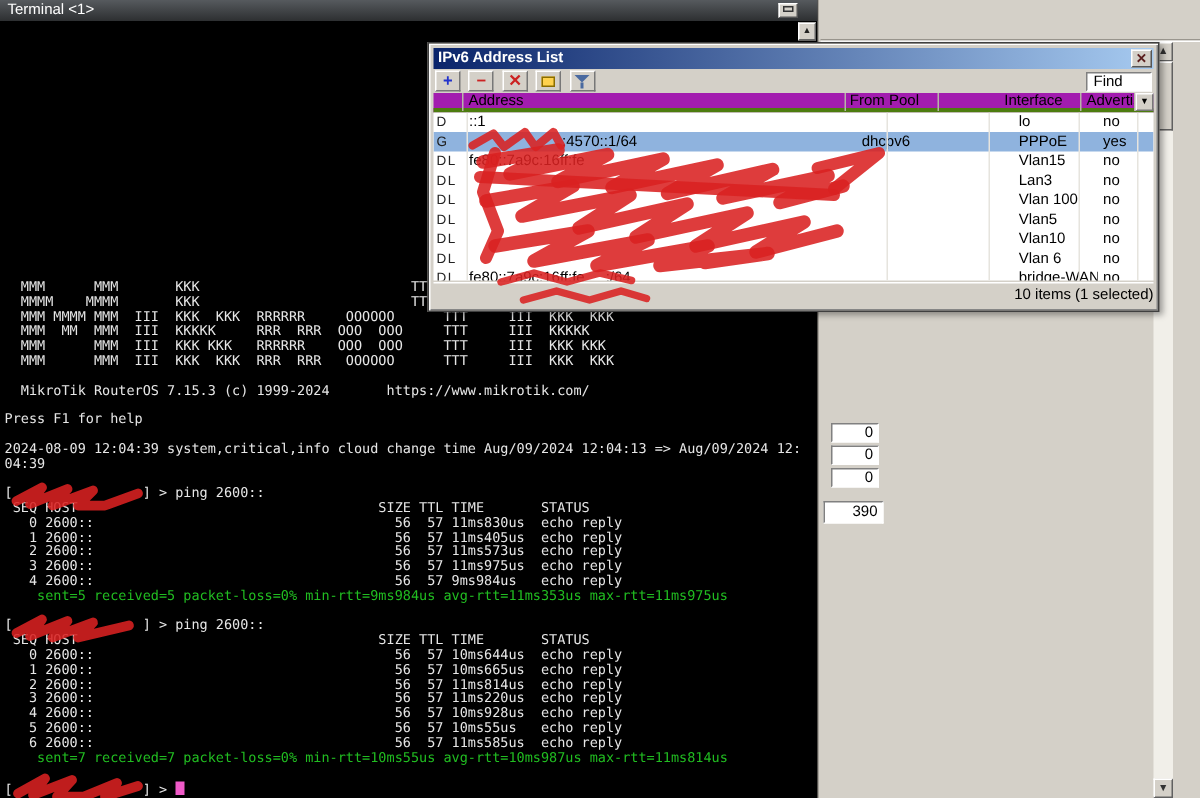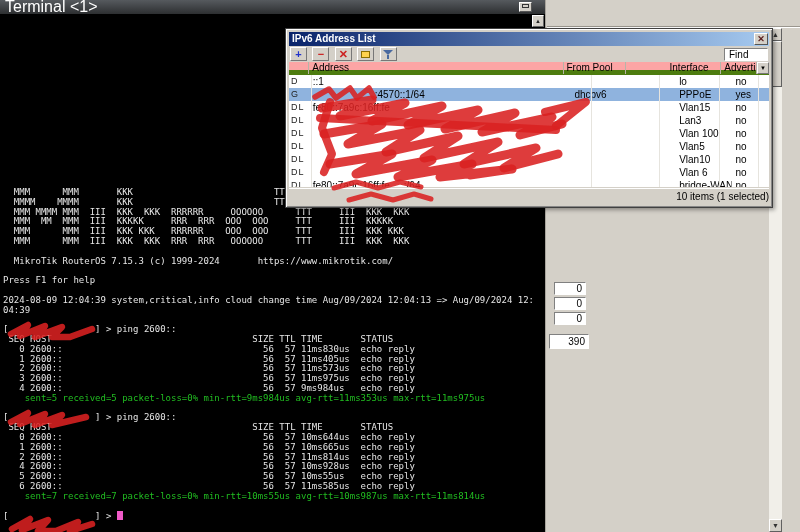--- a/index.html
+++ b/index.html
@@ -4,21 +4,21 @@
 <style>
   html,body{margin:0;padding:0;}
   body{width:800px;height:532px;position:relative;overflow:hidden;background:#d4d0c8;
        font-family:"Liberation Sans",sans-serif;-webkit-font-smoothing:none;}
   *{box-sizing:border-box;}
 
   
   .term{position:absolute;left:0;top:0;width:546px;height:532px;background:#000;
         border-right:1px solid #a8a49c;}
   .term-title{position:absolute;left:0;top:0;right:0;height:14px;
-        background:linear-gradient(#565a5e,#2d2f31);color:#fff;font-size:16px;
+        background:linear-gradient(#565a5e,#2d2f31);color:#fff;font-size:10px;
         line-height:14px;padding-left:5px;}
   .term-restore{position:absolute;top:2px;right:13px;width:13px;height:10px;background:#d4d0c8;
         border:1px solid #fff;border-right-color:#555;border-bottom-color:#555;}
   .term-restore i{display:block;margin:1px 2px;height:4px;border:1px solid #333;}
   .term-scrollup{position:absolute;top:15px;right:1px;width:12px;height:12px;background:#d4d0c8;
         border:1px solid #fff;border-right-color:#666;border-bottom-color:#666;
         font-size:6px;line-height:10px;text-align:center;color:#222;}
   .term-text{position:absolute;left:3px;top:188px;color:#e6e6e6;}
   .t-line{white-space:pre;font-family:"DejaVu Sans Mono",monospace;font-size:9px;
         line-height:9.8px;height:9.8px;}
@@ -60,22 +60,22 @@
   .g-red{color:#cc2222;}
   .icon-comment{display:inline-block;width:9px;height:7px;background:#ffd24d;
         border:1px solid #8a6d00;margin-top:3px;}
   .icon-filter{display:inline-block;margin-top:2px;}
   .f-tri{display:block;width:0;height:0;border-left:5px solid transparent;
         border-right:5px solid transparent;border-top:5px solid #4a6aa0;}
   .f-stem{display:block;width:2px;height:4px;background:#4a6aa0;margin:0 auto;}
   .findbox{position:absolute;right:1px;top:2px;width:44px;height:13px;background:#fff;
         border:1px solid;border-color:#808080 #fff #fff #808080;font-size:10px;
         line-height:11px;padding-left:4px;color:#000;}
-  .lheader{position:absolute;left:3px;top:33px;right:3px;height:13px;background:#fca5a5;
-        border-bottom:5px solid #4d7c0f;font-size:10px;display:flex;}
+  .lheader{position:absolute;left:3px;top:33px;right:3px;height:13px;background:#a21caf;
+        border-bottom:3px solid #4d7c0f;font-size:10px;display:flex;}
   .hc{border-right:1px solid #b8b4a8;padding-left:3px;line-height:12px;height:12px;overflow:hidden;}
   .c-flag{width:22px;}
   .c-addr{width:280px;}
   .c-pool{width:68px;}
   .c-iface{width:60px;margin-left:41px;}
   .c-adv{width:39px;}
   .hdd{width:13px;height:12px;background:#d4d0c8;border:1px solid;border-color:#fff #777 #777 #fff;
         font-size:6px;text-align:center;line-height:10px;padding:0;}
   .list{position:absolute;left:3px;top:46px;right:3px;bottom:20px;background:#fff;overflow:hidden;}
   .vline{position:absolute;top:0;bottom:0;width:1px;background:#e6e4de;}
@@ -135,20 +135,21 @@
       <div class="t-line">   2 2600::                                     56  57 11ms573us  echo reply</div>
       <div class="t-line">   3 2600::                                     56  57 11ms975us  echo reply</div>
       <div class="t-line">   4 2600::                                     56  57 9ms984us   echo reply</div>
       <div class="t-line t-g">    sent=5 received=5 packet-loss=0% min-rtt=9ms984us avg-rtt=11ms353us max-rtt=11ms975us</div>
       <div class="t-line"></div>
       <div class="t-line">[                ] &gt; ping 2600::</div>
       <div class="t-line"> SEQ HOST                                     SIZE TTL TIME       STATUS</div>
       <div class="t-line">   0 2600::                                     56  57 10ms644us  echo reply</div>
       <div class="t-line">   1 2600::                                     56  57 10ms665us  echo reply</div>
       <div class="t-line">   2 2600::                                     56  57 11ms814us  echo reply</div>
+      <div class="t-line">   3 2600::                                     56  57 11ms220us  echo reply</div>
       <div class="t-line">   4 2600::                                     56  57 10ms928us  echo reply</div>
       <div class="t-line">   5 2600::                                     56  57 10ms55us   echo reply</div>
       <div class="t-line">   6 2600::                                     56  57 11ms585us  echo reply</div>
       <div class="t-line t-g">    sent=7 received=7 packet-loss=0% min-rtt=10ms55us avg-rtt=10ms987us max-rtt=11ms814us</div>
       <div class="t-line"></div>
       <div class="t-line">[                ] &gt; <span class="cursor"></span></div>
     </div>
 </div>
 
 <div class="win">

